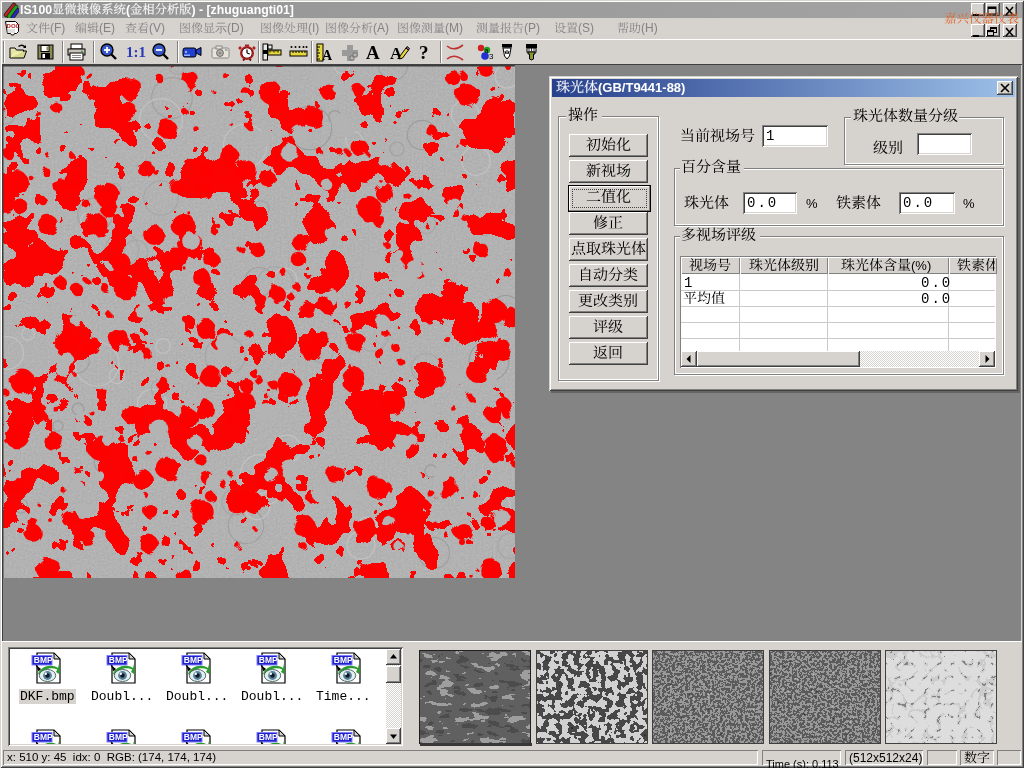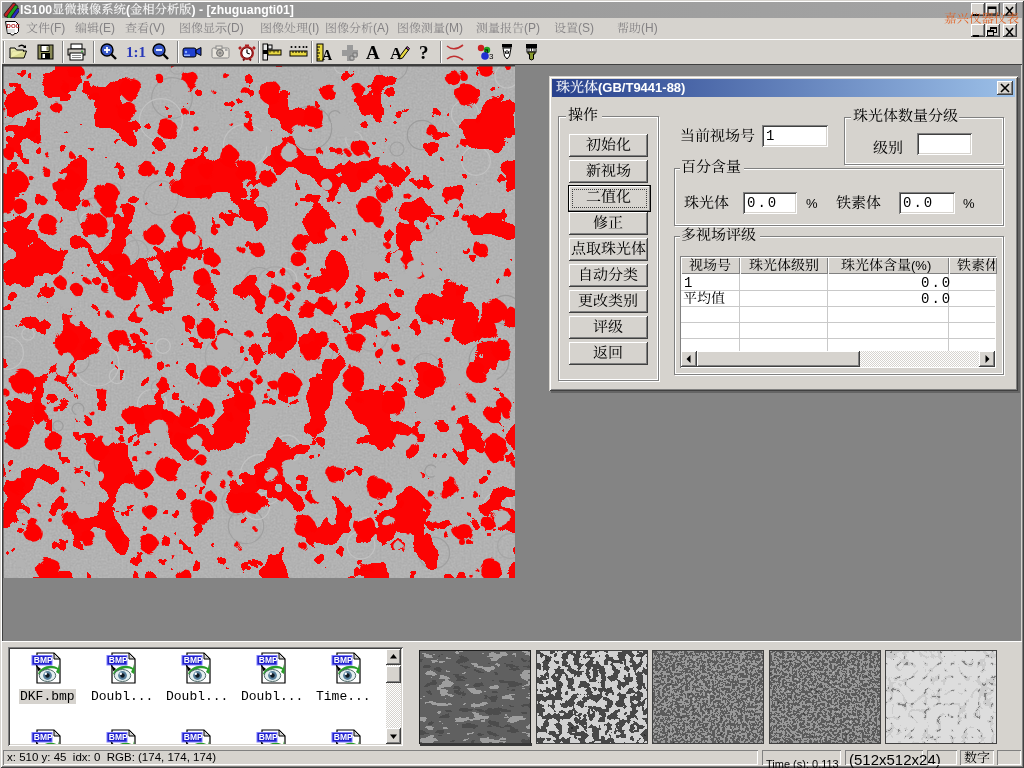--- a/index.html
+++ b/index.html
@@ -1083,21 +1083,21 @@
     <rect width="110" height="92" filter="url(#tf5)"></rect>
   </svg>
 <div class="abs face" style="left:2px;top:748px;width:1020px;height:18px"></div>
 <div class="abs sunk1" style="left:3px;top:750px;width:755px;height:15px">
     <div style="position:absolute;left:4px;top:1px;font-size:11.5px;white-space:pre">x: 510 y: 45  idx: 0  RGB: (174, 174, 174)</div>
   </div>
 <div class="abs sunk1" style="left:762px;top:750px;width:79px;height:15px">
     <div style="position:absolute;left:4px;top:8px;font-size:11px;white-space:pre">Time (s): 0.113</div>
   </div>
 <div class="abs sunk1" style="left:845px;top:750px;width:78px;height:15px">
-    <div style="position:absolute;left:4px;top:1px;font-size:15px;white-space:pre">(512x512x24)</div>
+    <div style="position:absolute;left:4px;top:1px;font-size:12px;white-space:pre">(512x512x24)</div>
   </div>
 <div class="abs sunk1" style="left:927px;top:750px;width:30px;height:15px"></div>
 <div class="abs sunk1" style="left:960px;top:750px;width:34px;height:15px"></div>
 <svg class="" style="position:absolute;left:964px;top:751px;overflow:visible;" width="28" height="16">
     <use href="#u6570" transform="translate(0.0 11.2) scale(0.0130 -0.0130)" fill="#000000"></use>
     <use href="#u5b57" transform="translate(13.0 11.2) scale(0.0130 -0.0130)" fill="#000000"></use>
   </svg>
 <div class="abs sunk1" style="left:997px;top:750px;width:24px;height:15px"></div>
 <svg class="" style="position:absolute;left:944px;top:12px;overflow:visible;z-index:50" width="77" height="15">
     <use href="#u5609" transform="translate(0.0 10.8) scale(0.0125 -0.0125)" fill="#e06428"></use>

